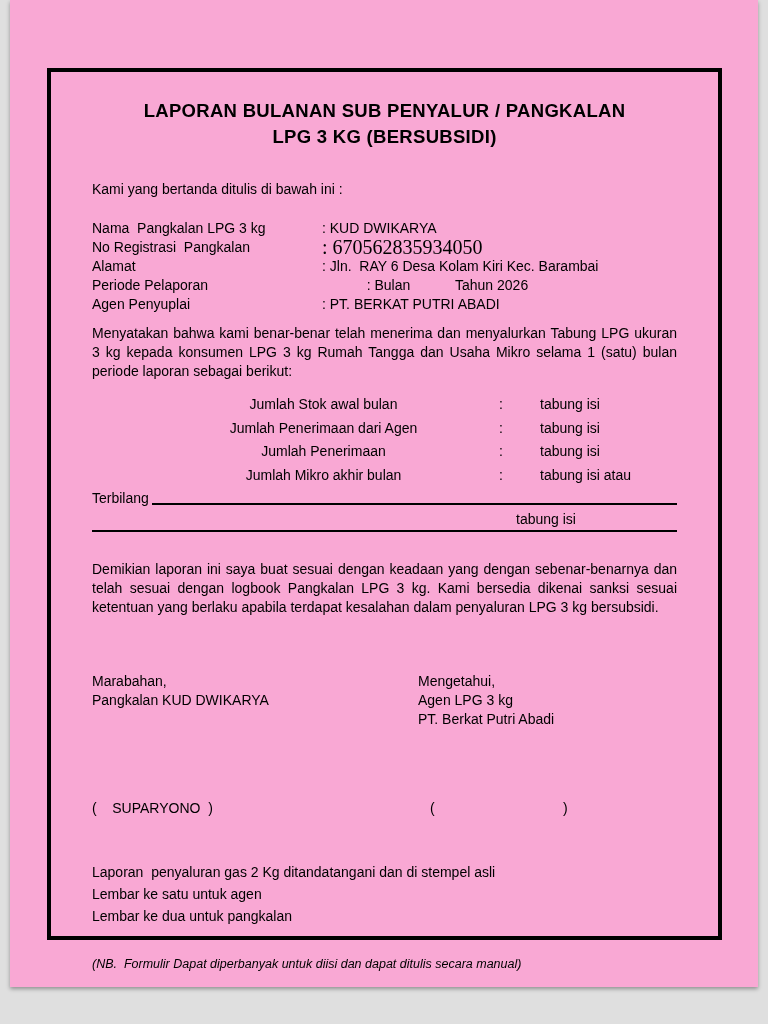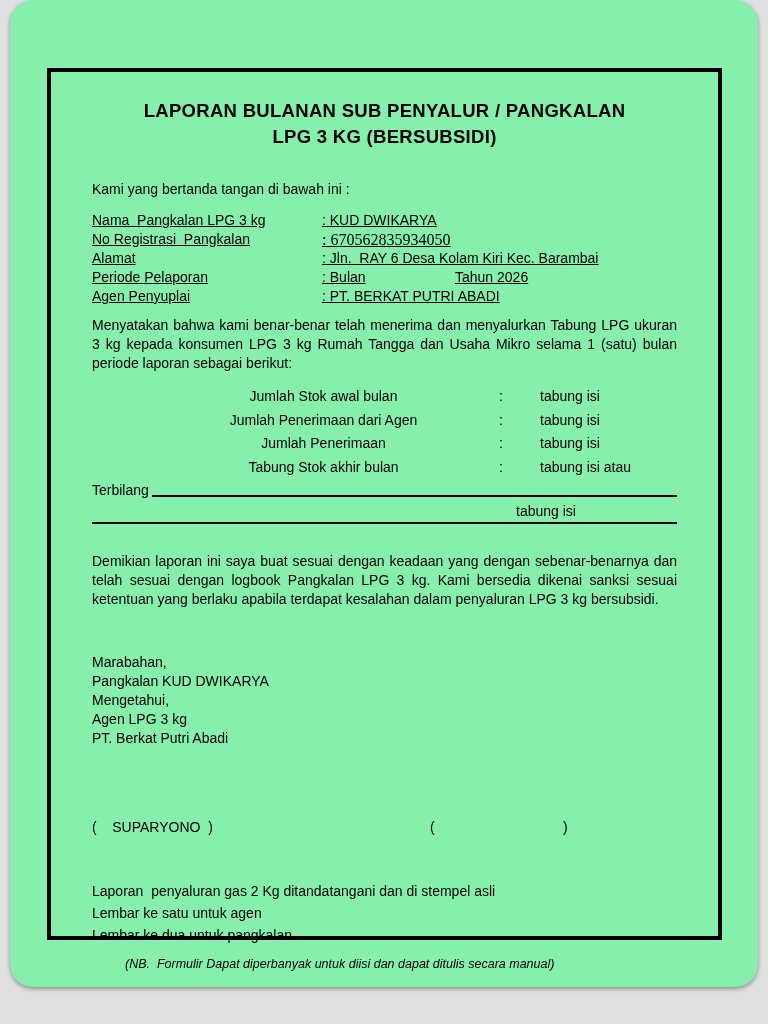--- a/index.html
+++ b/index.html
@@ -6,77 +6,75 @@
   html,body { width:768px; height:1024px; overflow:hidden; }
   body {
     background:#dfdfdf;
     font-family:"Liberation Sans", sans-serif;
     color:#000;
     position:relative;
   }
   .page {
     position:absolute; left:10px; top:0;
     width:748px; height:987px;
-    background:#86efac;
+    background:#f9a8d4;
     box-shadow:0 2px 4px rgba(0,0,0,.35);
-    border-radius:23px;
   }
   .frame {
     position:absolute; left:37px; top:68px;
     width:675px; height:872px;
     border:4px solid #000;
   }
   .content { padding:26px 41px 0 41px; font-size:14px; line-height:19px; }
   .title { text-align:center; font-weight:bold; font-size:18.5px; line-height:26px; letter-spacing:.3px; }
   .intro { margin-top:30px; white-space:pre; }
-  .identity { margin-top:12px;text-decoration:underline; }
+  .identity { margin-top:20px; }
   .id-row { display:flex; height:19px; }
   .id-label { width:230px; flex:none; white-space:pre; }
-  .id-value { white-space:pre; }
-  .id-value.serif { font-family:"Liberation Serif", serif; font-size:16px; line-height:19px; }
+  .id-value { white-space:pre;text-align:center; }
+  .id-value.serif { font-family:"Liberation Serif", serif; font-size:20px; line-height:19px; }
   .id-value.w1 { width:133px; flex:none; }
   .para { margin-top:10px; text-align:justify; }
   .stock { margin-top:14px; }
   .stock-row { display:flex; margin-bottom:4.5px;text-align:center; }
   .s-label { margin-left:93px; width:277px; flex:none; }
   .s-colon { width:78px; flex:none; }
   .s-unit { white-space:pre; }
   .terbilang-row { display:flex; }
   .fill-line { flex:1; border-bottom:2px solid #000; margin-bottom:3px; margin-left:3px; }
   .terbilang-unit { margin-top:2px; margin-left:424px; white-space:pre; }
   .full-line { border-top:2px solid #000; height:0; margin-top:1px; }
   .closing { margin-top:28px; }
-  .sig-row { display:flex; margin-top:44px;flex-direction:column; }
+  .sig-row { display:flex; margin-top:55px; }
   .sig-left { width:326px; flex:none; }
   .sig-left div, .sig-right div { white-space:pre; }
   .name-row { display:flex; margin-top:70px;gap:12px; }
   .sig-name { white-space:pre; }
   .sig-name.left { width:326px; flex:none; }
   .notes { margin-top:43px; line-height:22px; }
   .notes div { white-space:pre; }
   .footer {
     position:absolute; left:82px; top:956px;
     font-size:12.5px; font-style:italic; line-height:16px;
     white-space:pre;
-    margin-left:33px;
   }
 </style>
 </head>
 <body>
 
 <div class="page">
   <div class="frame">
     <div class="content">
 
       <div class="title">
         <div>LAPORAN BULANAN SUB PENYALUR / PANGKALAN</div>
         <div>LPG 3 KG (BERSUBSIDI)</div>
       </div>
 
-      <p class="intro">Kami yang bertanda tangan di bawah ini :</p>
+      <p class="intro">Kami yang bertanda ditulis di bawah ini :</p>
 
       <div class="identity">
         <div class="id-row">
           <span class="id-label">Nama  Pangkalan LPG 3 kg</span>
           <span class="id-value">: KUD DWIKARYA</span>
         </div>
         <div class="id-row">
           <span class="id-label">No Registrasi  Pangkalan</span>
           <span class="id-value serif">: 670562835934050</span>
         </div>
@@ -107,21 +105,21 @@
           <span class="s-label">Jumlah Penerimaan dari Agen</span>
           <span class="s-colon">:</span>
           <span class="s-unit">tabung isi</span>
         </div>
         <div class="stock-row">
           <span class="s-label">Jumlah Penerimaan</span>
           <span class="s-colon">:</span>
           <span class="s-unit">tabung isi</span>
         </div>
         <div class="stock-row">
-          <span class="s-label">Tabung Stok akhir bulan</span>
+          <span class="s-label">Jumlah Mikro akhir bulan</span>
           <span class="s-colon">:</span>
           <span class="s-unit">tabung isi atau</span>
         </div>
       </div>
 
       <div class="terbilang-row">
         <span>Terbilang</span>
         <div class="fill-line"></div>
       </div>
       <div class="terbilang-unit">tabung isi</div>

